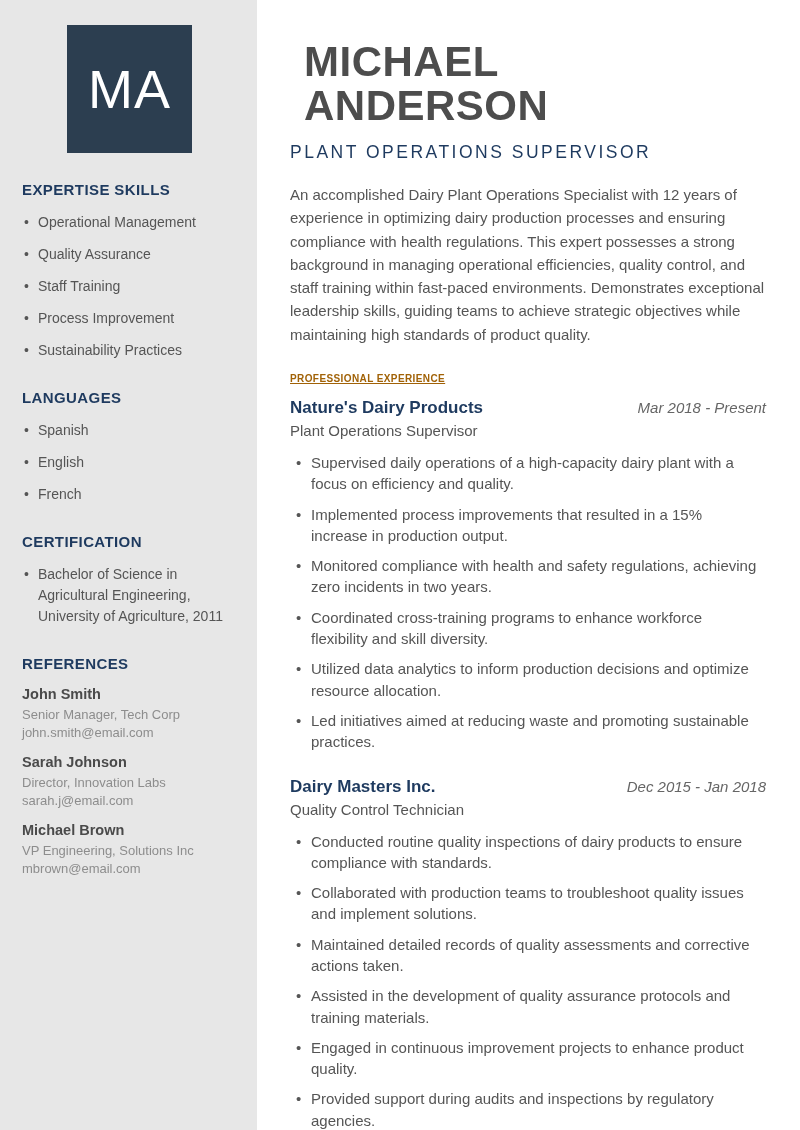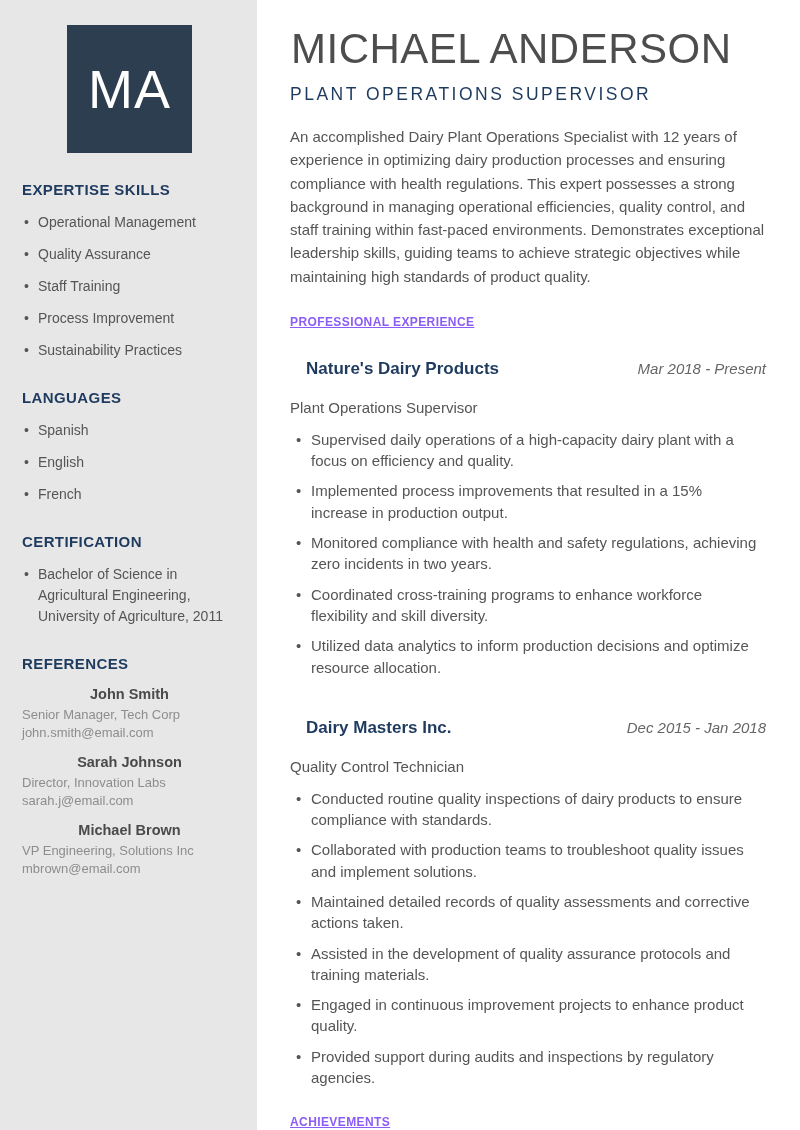--- a/index.html
+++ b/index.html
@@ -37,43 +37,43 @@
   }
   .side-list { list-style: none; margin: 0; padding: 0; }
   .side-list li {
     position: relative; padding-left: 16px;
     font-size: 14px; color: #555555;
     margin-bottom: 11px; line-height: 1.5;
   }
   .side-list li::before { content: "\2022"; position: absolute; left: 2px; color: #555555; }
 
   .ref { margin-bottom: 13px; }
-  .ref-name { font-size: 14.5px; font-weight: bold; color: #4a4a4a; margin: 0 0 4px 0; text-align: center; }
+  .ref-name { font-size: 14.5px; font-weight: bold; color: #4a4a4a; margin: 0 0 4px 0; }
   .ref-role, .ref-email { font-size: 13px; color: #8d8d8d; margin: 0; line-height: 1.35; }
 
   
   .main { flex: 1; padding: 26px 34px 0 33px; }
   .person-name {
-    margin: 1px; font-size: 42px; font-weight: normal;
+    margin: 14px; font-size: 42px; font-weight: bold;
     color: #4d4d4d; letter-spacing: 0.5px; line-height: 1.05;
   }
   .person-title {
     margin-top: 13px; font-size: 17.5px; color: #1e3a5f; letter-spacing: 2.5px;
   }
   .summary {
     margin: 20px 0 0 0; font-size: 15px; color: #555555; line-height: 1.55;
   }
   .main-heading {
-    font-size: 12px; font-weight: bold; color: #8b5cf6;
+    font-size: 10px; font-weight: bold; color: #a16207;
     text-decoration: underline; letter-spacing: 0.4px;
     margin: 27px 0 14px 0;
   }
   .job { margin-bottom: 24px; }
   .job-row { display: flex; justify-content: space-between; align-items: baseline; }
-  .company { margin: 16px; font-size: 17px; font-weight: bold; color: #1e3a5f; }
+  .company { margin: 0; font-size: 17px; font-weight: bold; color: #1e3a5f; }
   .dates { font-size: 15px; font-style: italic; color: #666666; text-align: center; }
   .job-title { font-size: 15px; color: #555555; margin-top: 4px; }
   .bullets { list-style: none; margin: 13px 4px 0 0; padding: 0; }
   .bullets li {
     position: relative; padding-left: 21px;
     font-size: 15px; color: #555555; line-height: 1.42;
     margin-bottom: 9px;
   }
   .bullets li::before { content: "\2022"; position: absolute; left: 6px; color: #555555; }
 </style>
@@ -151,20 +151,21 @@
         <h3 class="company">Nature's Dairy Products</h3>
         <span class="dates">Mar 2018 - Present</span>
       </div>
       <div class="job-title">Plant Operations Supervisor</div>
       <ul class="bullets">
         <li>Supervised daily operations of a high-capacity dairy plant with a focus on efficiency and quality.</li>
         <li>Implemented process improvements that resulted in a 15% increase in production output.</li>
         <li>Monitored compliance with health and safety regulations, achieving zero incidents in two years.</li>
         <li>Coordinated cross-training programs to enhance workforce flexibility and skill diversity.</li>
         <li>Utilized data analytics to inform production decisions and optimize resource allocation.</li>
+        <li>Led initiatives aimed at reducing waste and promoting sustainable practices.</li>
       </ul>
     </div>
 
     <div class="job">
       <div class="job-row">
         <h3 class="company">Dairy Masters Inc.</h3>
         <span class="dates">Dec 2015 - Jan 2018</span>
       </div>
       <div class="job-title">Quality Control Technician</div>
       <ul class="bullets">

